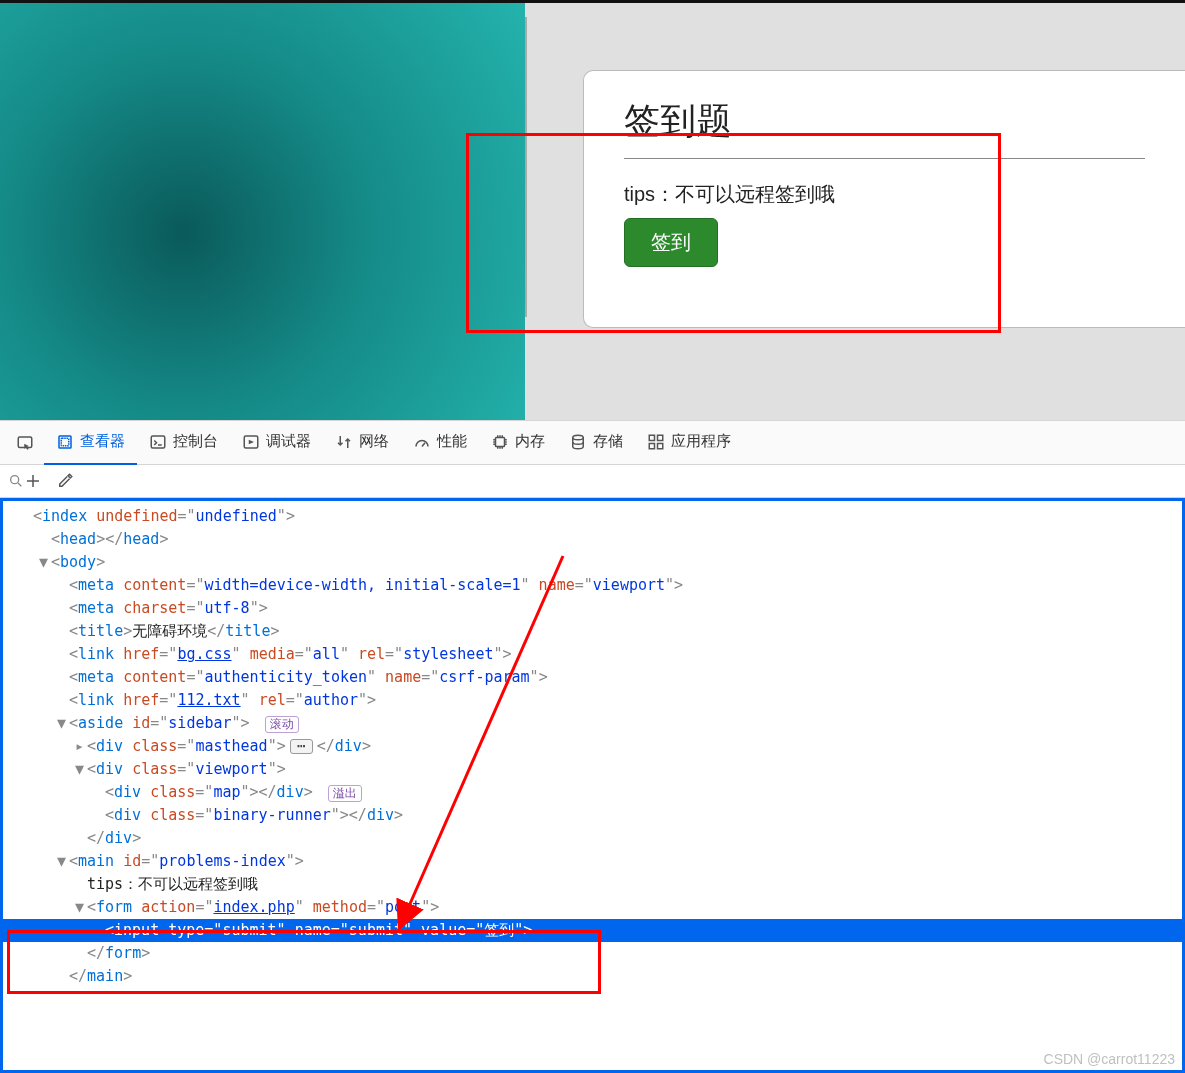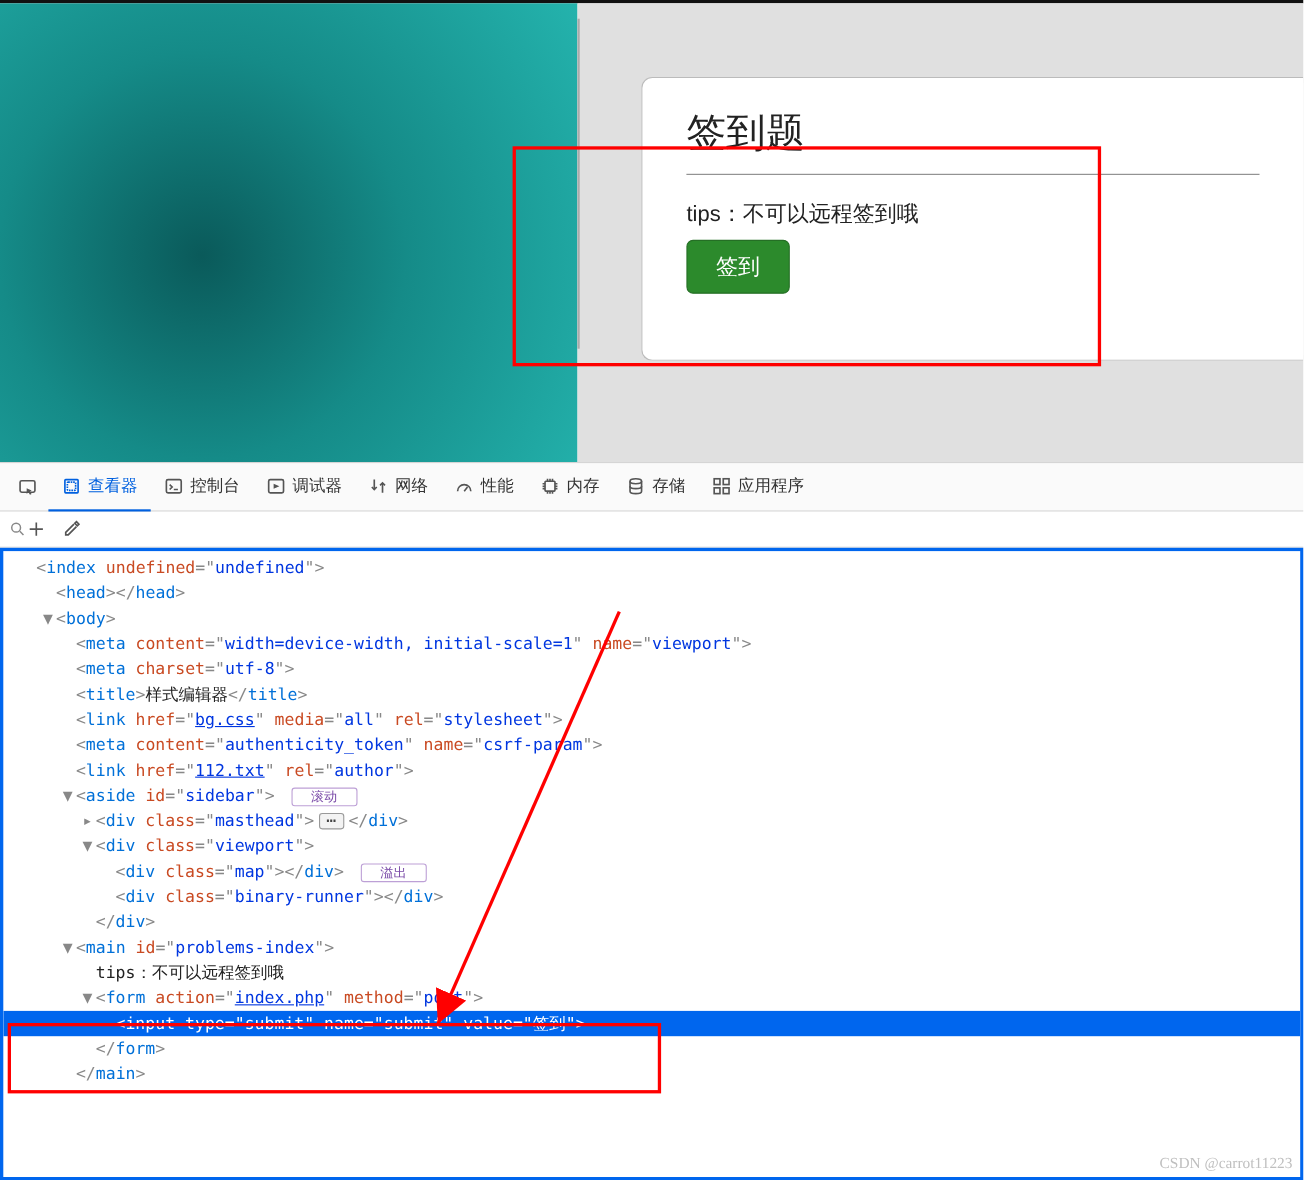--- a/index.html
+++ b/index.html
@@ -167,21 +167,21 @@
   .attr-val { color: #0036e0; }
   .attr-val.underline { text-decoration: underline; }
   .eq { color: #888; }
   .text { color: #222; }
   .badge {
     display: inline-block;
     border: 1px solid #bda0d6;
     border-radius: 3px;
     color: #7a4aa8;
     font-size: 12px;
-    padding: 0 17px;
+    padding: 0 4px;
     margin-left: 6px;
     line-height: 15px;
   }
   .ellipsis-btn {
     display: inline-block;
     border: 1px solid #999;
     border-radius: 3px;
     padding: 0 6px;
     line-height: 13px;
     color: #444;
@@ -201,21 +201,21 @@
   .arrow-svg {
     position: absolute;
     pointer-events: none;
   }
   .watermark {
     position: absolute;
     right: 10px;
     bottom: 6px;
     color: #bfbfbf;
     font-size: 14px;
-    font-family: Liberation Serif, serif;
+    font-family: Liberation Sans, sans-serif;
   }
 </style>
 </head>
 <body>
 
 <div class="viewport-area">
   <div class="teal-bg"></div>
   <div class="gray-area">
     <div class="divider-line"></div>
     <div class="card">
@@ -314,21 +314,21 @@
       </svg>
   </div>
 </div>
 
 <div class="dom-panel" id="dom-panel">
     <div class="dom-line "><span class="indent" style="width:0px"></span><span class="twisty"></span><span class="bracket">&lt;</span><span class="tagname">index</span> <span class="attr-name">undefined</span><span class="eq">="</span><span class="attr-val">undefined</span><span class="eq">"</span><span class="bracket">&gt;</span></div>
     <div class="dom-line "><span class="indent" style="width:18px"></span><span class="twisty"></span><span class="bracket">&lt;</span><span class="tagname">head</span><span class="bracket">&gt;</span><span class="bracket">&lt;/</span><span class="tagname">head</span><span class="bracket">&gt;</span></div>
     <div class="dom-line "><span class="indent" style="width:18px"></span><span class="twisty">▼</span><span class="bracket">&lt;</span><span class="tagname">body</span><span class="bracket">&gt;</span></div>
     <div class="dom-line "><span class="indent" style="width:36px"></span><span class="twisty"></span><span class="bracket">&lt;</span><span class="tagname">meta</span> <span class="attr-name">content</span><span class="eq">="</span><span class="attr-val">width=device-width, initial-scale=1</span><span class="eq">"</span> <span class="attr-name">name</span><span class="eq">="</span><span class="attr-val">viewport</span><span class="eq">"</span><span class="bracket">&gt;</span></div>
     <div class="dom-line "><span class="indent" style="width:36px"></span><span class="twisty"></span><span class="bracket">&lt;</span><span class="tagname">meta</span> <span class="attr-name">charset</span><span class="eq">="</span><span class="attr-val">utf-8</span><span class="eq">"</span><span class="bracket">&gt;</span></div>
-    <div class="dom-line "><span class="indent" style="width:36px"></span><span class="twisty"></span><span class="bracket">&lt;</span><span class="tagname">title</span><span class="bracket">&gt;</span><span class="text">样式编辑器</span><span class="bracket">&lt;/</span><span class="tagname">title</span><span class="bracket">&gt;</span></div>
+    <div class="dom-line "><span class="indent" style="width:36px"></span><span class="twisty"></span><span class="bracket">&lt;</span><span class="tagname">title</span><span class="bracket">&gt;</span><span class="text">无障碍环境</span><span class="bracket">&lt;/</span><span class="tagname">title</span><span class="bracket">&gt;</span></div>
     <div class="dom-line "><span class="indent" style="width:36px"></span><span class="twisty"></span><span class="bracket">&lt;</span><span class="tagname">link</span> <span class="attr-name">href</span><span class="eq">="</span><span class="attr-val underline">bg.css</span><span class="eq">"</span> <span class="attr-name">media</span><span class="eq">="</span><span class="attr-val">all</span><span class="eq">"</span> <span class="attr-name">rel</span><span class="eq">="</span><span class="attr-val">stylesheet</span><span class="eq">"</span><span class="bracket">&gt;</span></div>
     <div class="dom-line "><span class="indent" style="width:36px"></span><span class="twisty"></span><span class="bracket">&lt;</span><span class="tagname">meta</span> <span class="attr-name">content</span><span class="eq">="</span><span class="attr-val">authenticity_token</span><span class="eq">"</span> <span class="attr-name">name</span><span class="eq">="</span><span class="attr-val">csrf-param</span><span class="eq">"</span><span class="bracket">&gt;</span></div>
     <div class="dom-line "><span class="indent" style="width:36px"></span><span class="twisty"></span><span class="bracket">&lt;</span><span class="tagname">link</span> <span class="attr-name">href</span><span class="eq">="</span><span class="attr-val underline">112.txt</span><span class="eq">"</span> <span class="attr-name">rel</span><span class="eq">="</span><span class="attr-val">author</span><span class="eq">"</span><span class="bracket">&gt;</span></div>
     <div class="dom-line "><span class="indent" style="width:36px"></span><span class="twisty">▼</span><span class="bracket">&lt;</span><span class="tagname">aside</span> <span class="attr-name">id</span><span class="eq">="</span><span class="attr-val">sidebar</span><span class="eq">"</span><span class="bracket">&gt;</span> <span class="badge">滚动</span></div>
     <div class="dom-line "><span class="indent" style="width:54px"></span><span class="twisty">▸</span><span class="bracket">&lt;</span><span class="tagname">div</span> <span class="attr-name">class</span><span class="eq">="</span><span class="attr-val">masthead</span><span class="eq">"</span><span class="bracket">&gt;</span><span class="ellipsis-btn">⋯</span><span class="bracket">&lt;/</span><span class="tagname">div</span><span class="bracket">&gt;</span></div>
     <div class="dom-line "><span class="indent" style="width:54px"></span><span class="twisty">▼</span><span class="bracket">&lt;</span><span class="tagname">div</span> <span class="attr-name">class</span><span class="eq">="</span><span class="attr-val">viewport</span><span class="eq">"</span><span class="bracket">&gt;</span></div>
     <div class="dom-line "><span class="indent" style="width:72px"></span><span class="twisty"></span><span class="bracket">&lt;</span><span class="tagname">div</span> <span class="attr-name">class</span><span class="eq">="</span><span class="attr-val">map</span><span class="eq">"</span><span class="bracket">&gt;</span><span class="bracket">&lt;/</span><span class="tagname">div</span><span class="bracket">&gt;</span> <span class="badge">溢出</span></div>
     <div class="dom-line "><span class="indent" style="width:72px"></span><span class="twisty"></span><span class="bracket">&lt;</span><span class="tagname">div</span> <span class="attr-name">class</span><span class="eq">="</span><span class="attr-val">binary-runner</span><span class="eq">"</span><span class="bracket">&gt;</span><span class="bracket">&lt;/</span><span class="tagname">div</span><span class="bracket">&gt;</span></div>
     <div class="dom-line "><span class="indent" style="width:54px"></span><span class="twisty"></span><span class="bracket">&lt;/</span><span class="tagname">div</span><span class="bracket">&gt;</span></div>
     <div class="dom-line "><span class="indent" style="width:36px"></span><span class="twisty">▼</span><span class="bracket">&lt;</span><span class="tagname">main</span> <span class="attr-name">id</span><span class="eq">="</span><span class="attr-val">problems-index</span><span class="eq">"</span><span class="bracket">&gt;</span></div>

